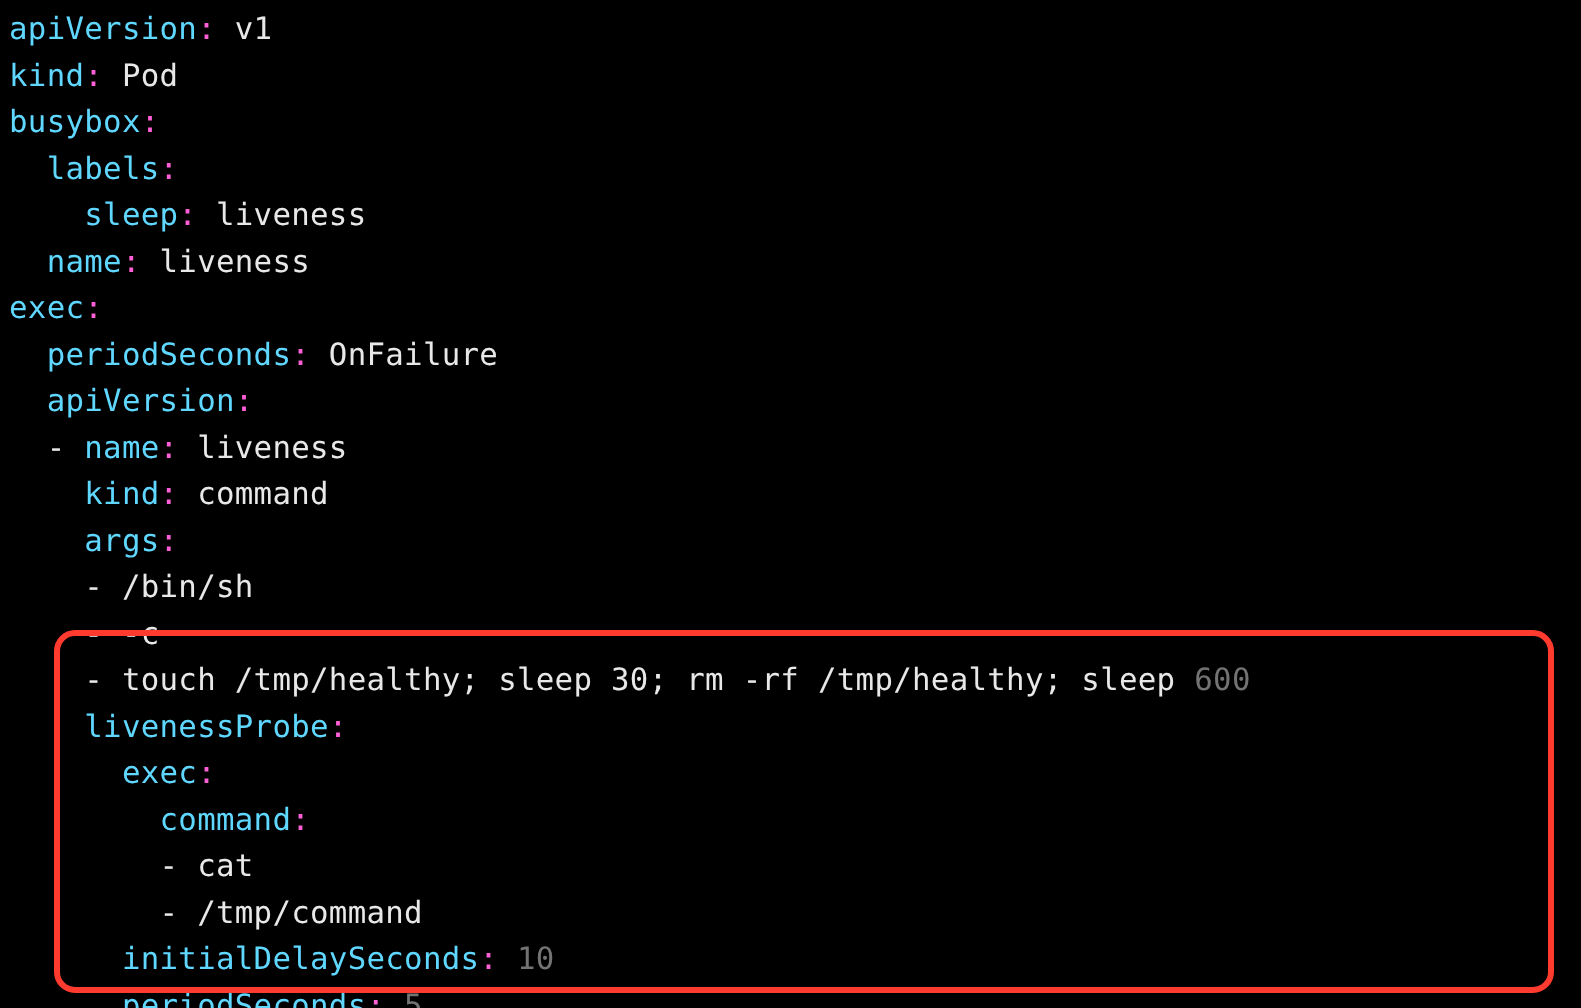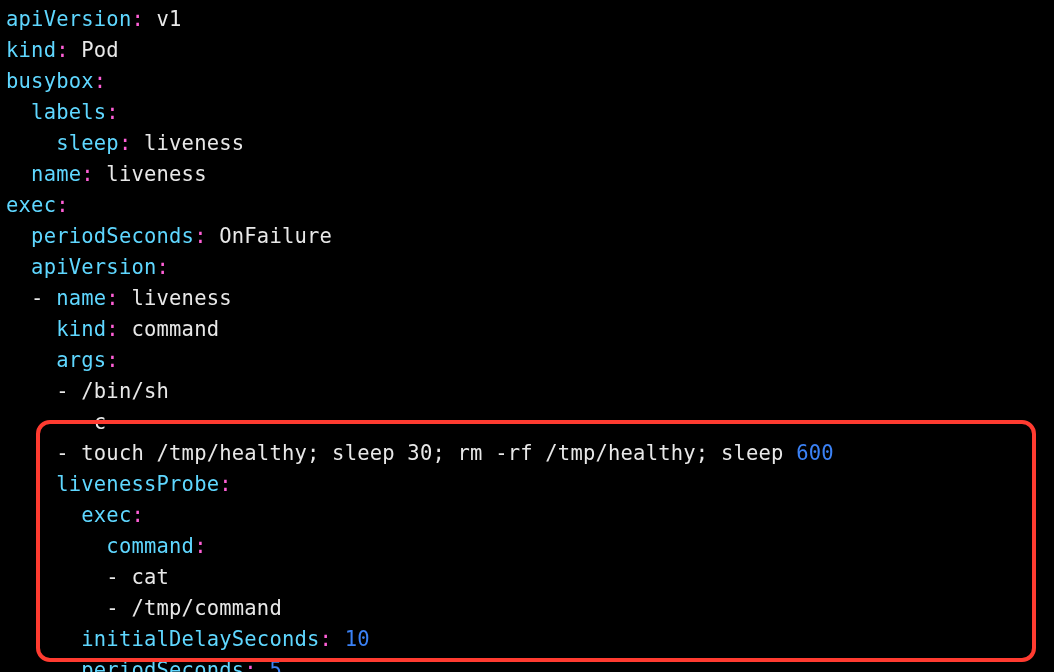--- a/index.html
+++ b/index.html
@@ -16,21 +16,21 @@
     font-family: "Menlo", "Consolas", "DejaVu Sans Mono", monospace;
     font-size: 20.5px;
     line-height: 31px;
     color: #e8e8e8;
     white-space: pre;
     letter-spacing: 0.2px;
   }
   .tok-key   { color: #5fd7ff; text-align: right; } 
   .tok-colon { color: #ff5fd7; } 
   .tok-str   { color: #e8e8e8; } 
-  .tok-num   { color: #3b82f6; } 
+  .tok-num   { color: #737373; } 
   .tok-dash  { color: #e8e8e8; }
 
   .highlight-box {
     position: absolute;
     left: 36px;
     top: 420px;
     width: 1000px;
     height: 242px;
     border: 4px solid #ff3b30;
     border-radius: 14px;

